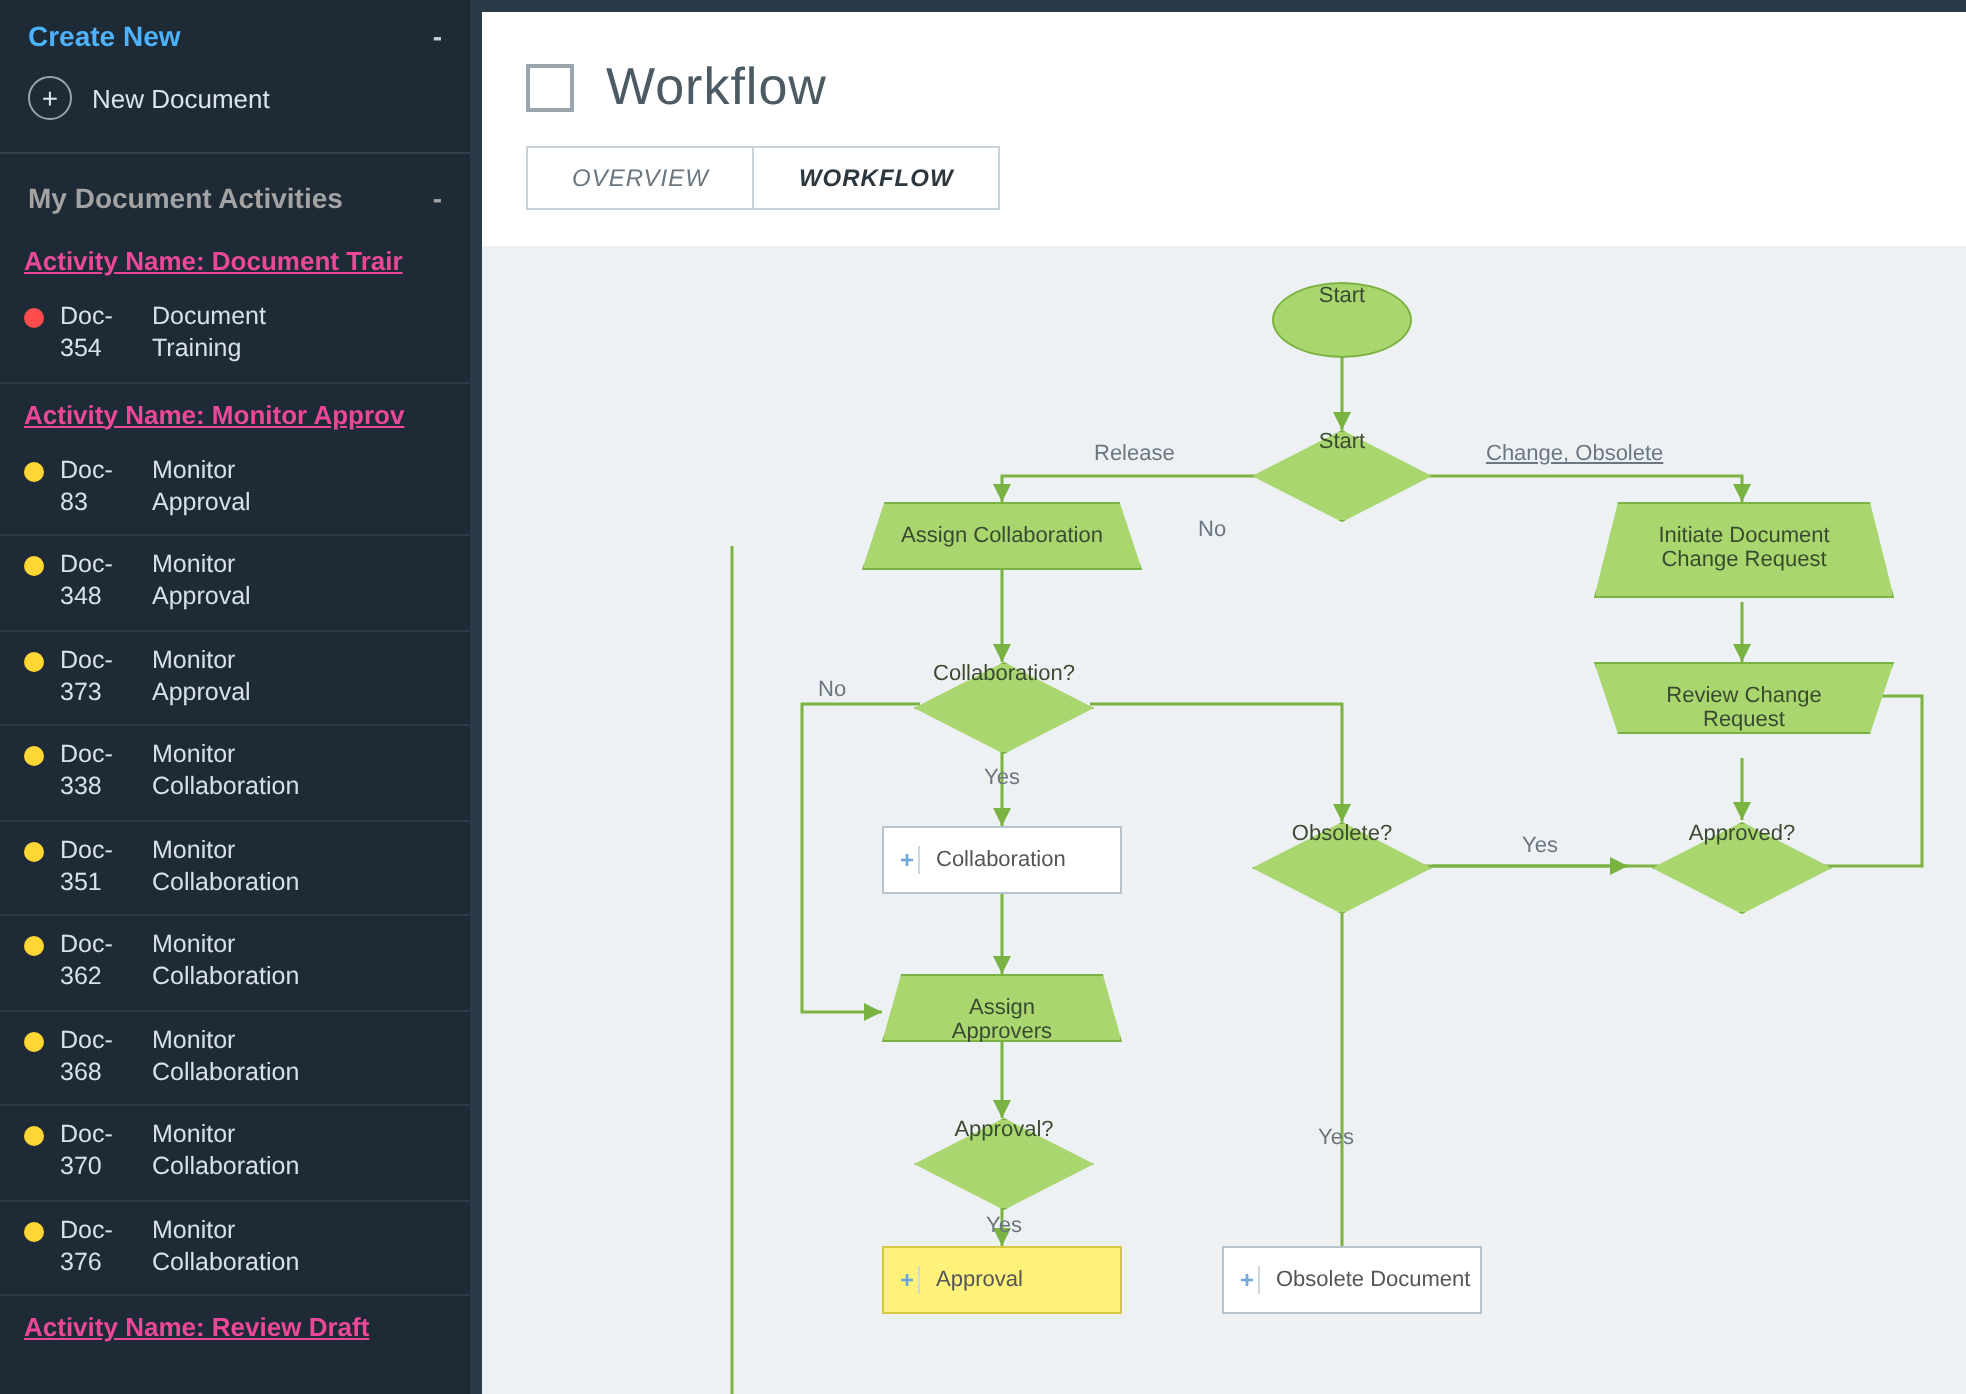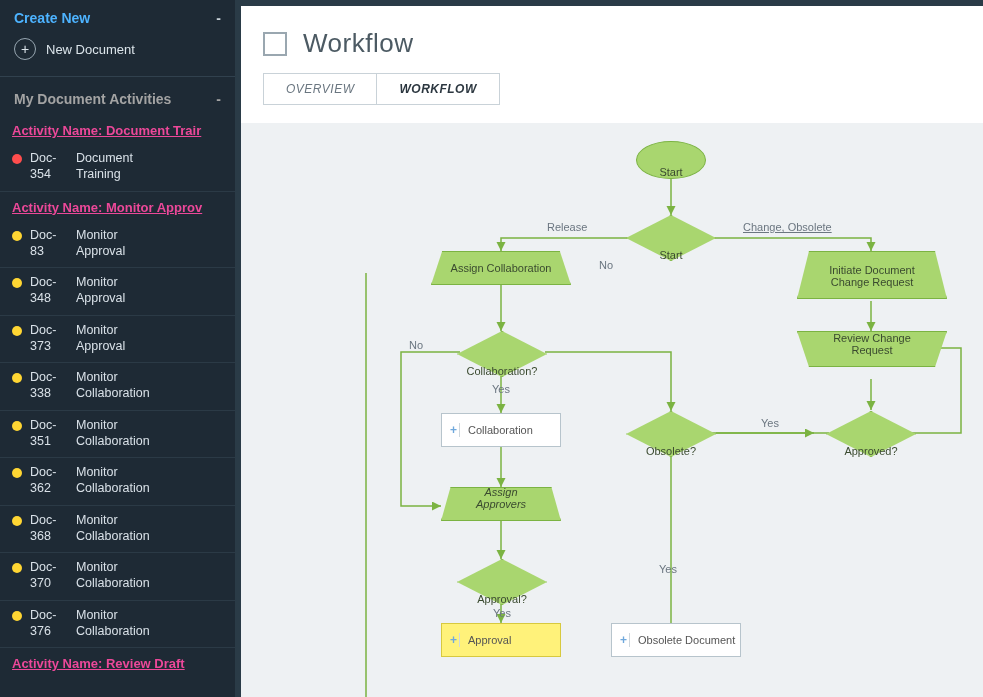--- a/index.html
+++ b/index.html
@@ -141,21 +141,21 @@
   svg.flow {
     position: absolute; top: 0; left: 0;
     width: 100%; height: 100%;
   }
   .node {
     position: absolute;
     font-size: 11px;
     color: #3a4a2f;
     text-align: center;
     display: flex;
-    align-items: flex-end;
+    align-items: flex-start;
     justify-content: center;
   }
   .node.start {
     width: 70px; height: 38px;
     background: #a9d66f;
     border: 1px solid #7bb342;
     border-radius: 50%;
   }
   .node.diamond {
     width: 90px; height: 46px;
@@ -343,21 +343,21 @@
       <span class="diamond-label">Collaboration?</span>
     </div>
     <div class="flowlabel" style="left:168px; top:216px;">No</div>
     <div class="flowlabel" style="left:251px; top:260px;">Yes</div>
 
     <div class="node card" style="left:200px; top:290px;">
       <span class="card-plus">+</span>
       <span>Collaboration</span>
     </div>
 
-    <div class="node process" style="left:200px; top:364px; width:120px; height:34px;font-style:italic;">
+    <div class="node process" style="left:200px; top:364px; width:120px; height:34px;">
       <span>Assign Approvers</span>
     </div>
 
     <div class="node diamond" style="left:385px; top:288px;">
       <div class="diamond-shape"></div>
       <span class="diamond-label">Obsolete?</span>
     </div>
     <div class="flowlabel" style="left:520px; top:294px;">Yes</div>
     <div class="flowlabel" style="left:418px; top:440px;">Yes</div>
 

